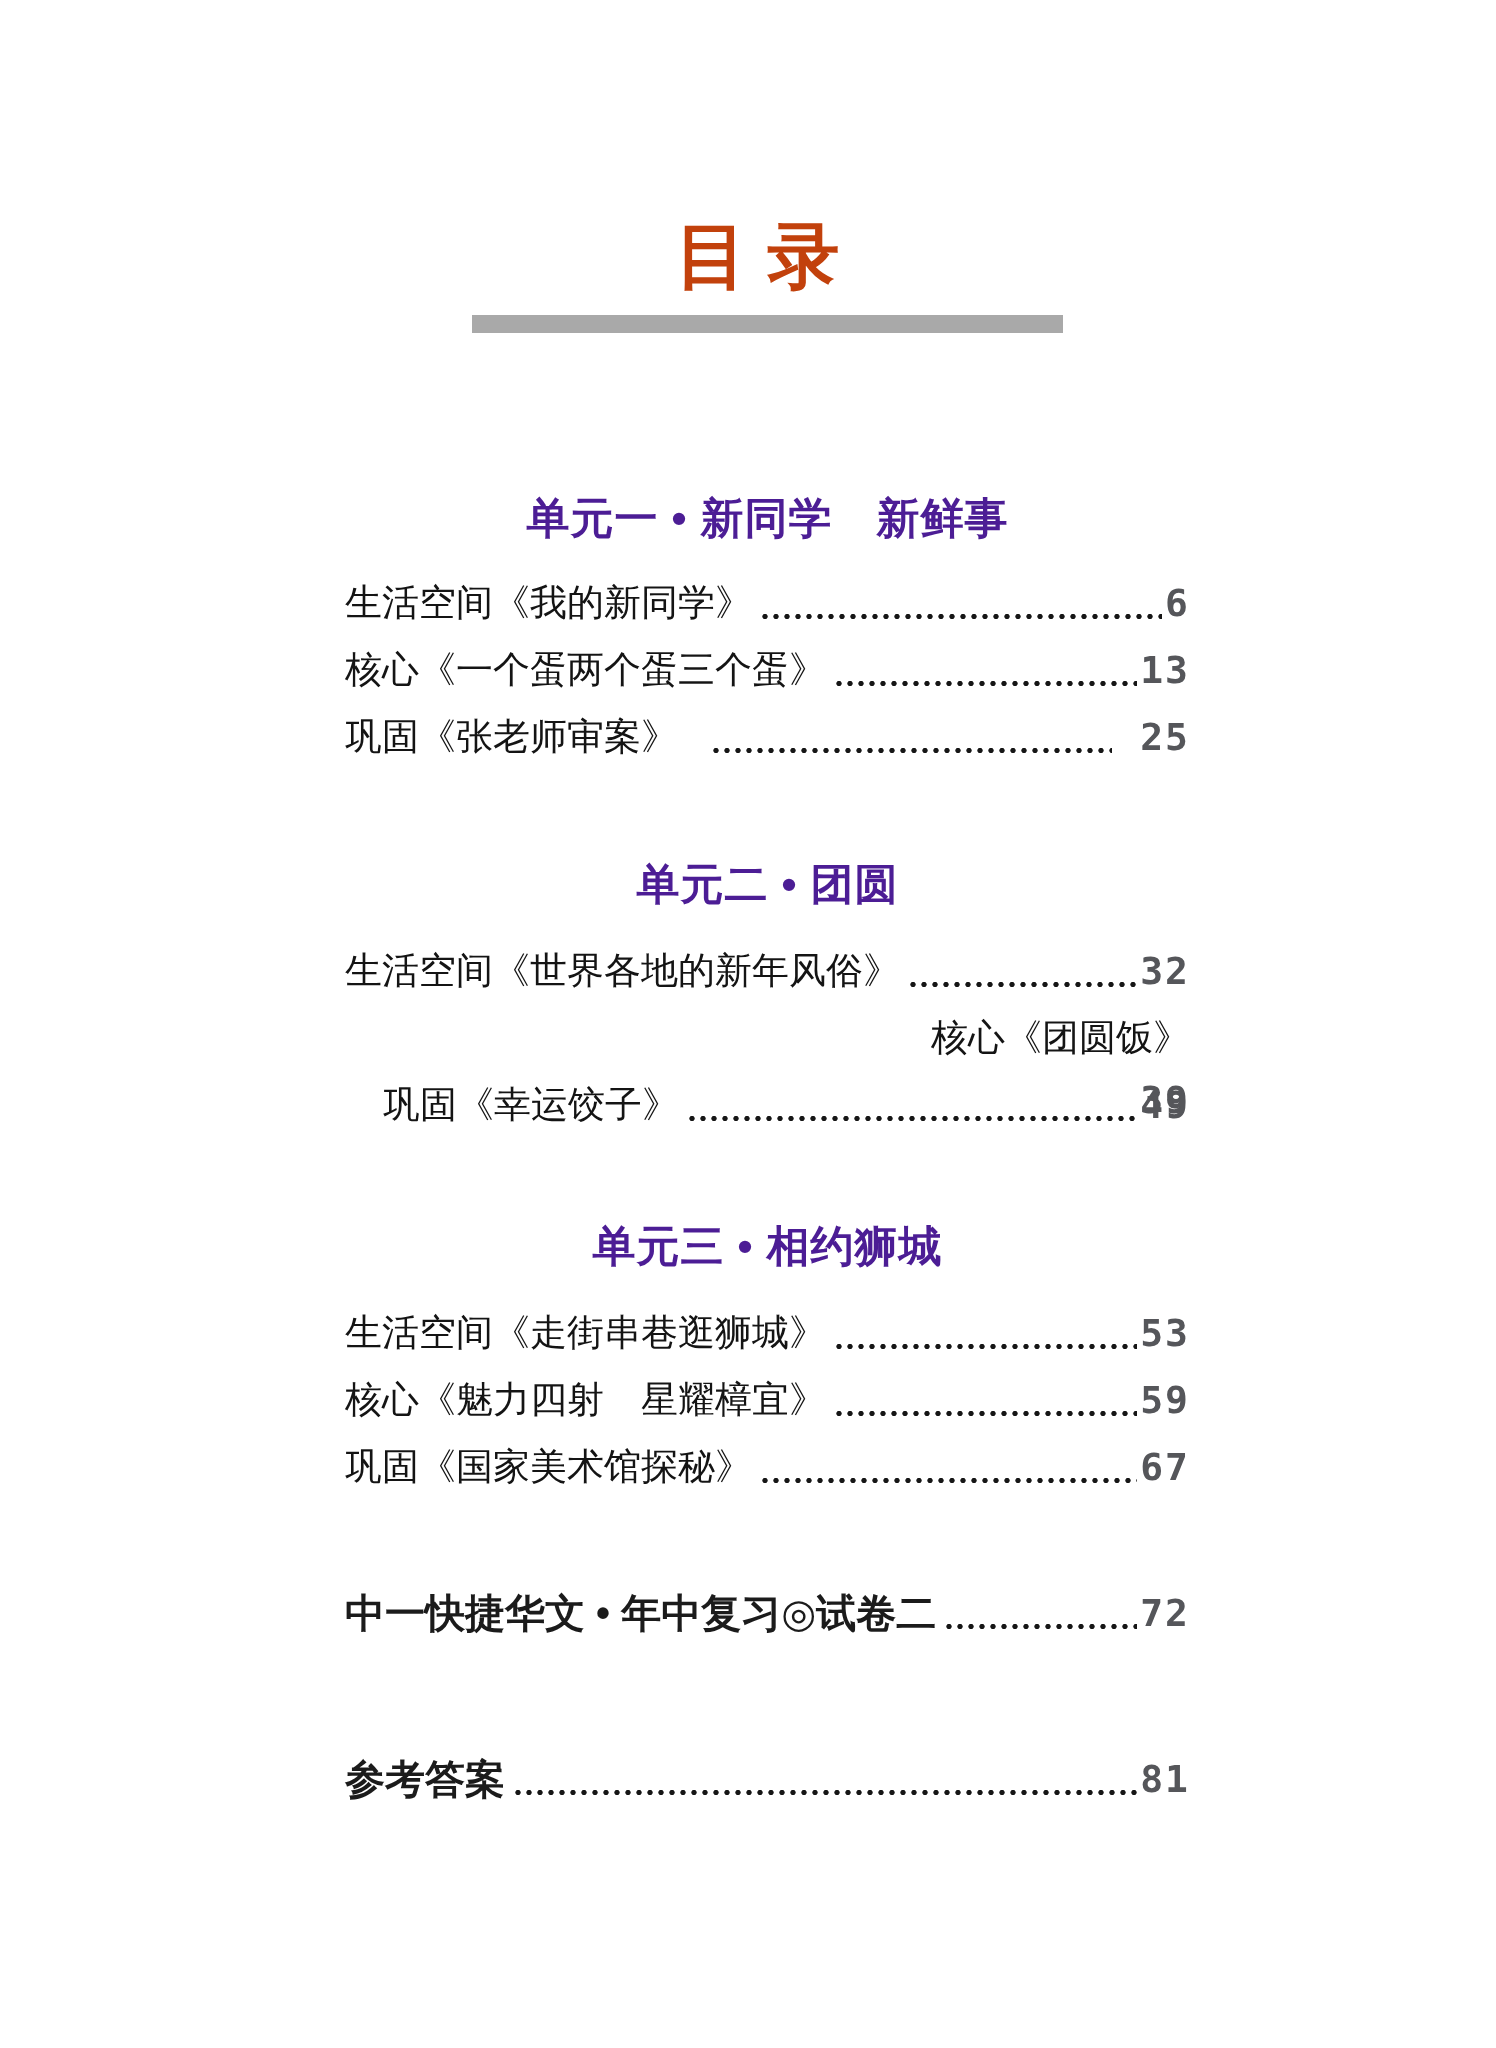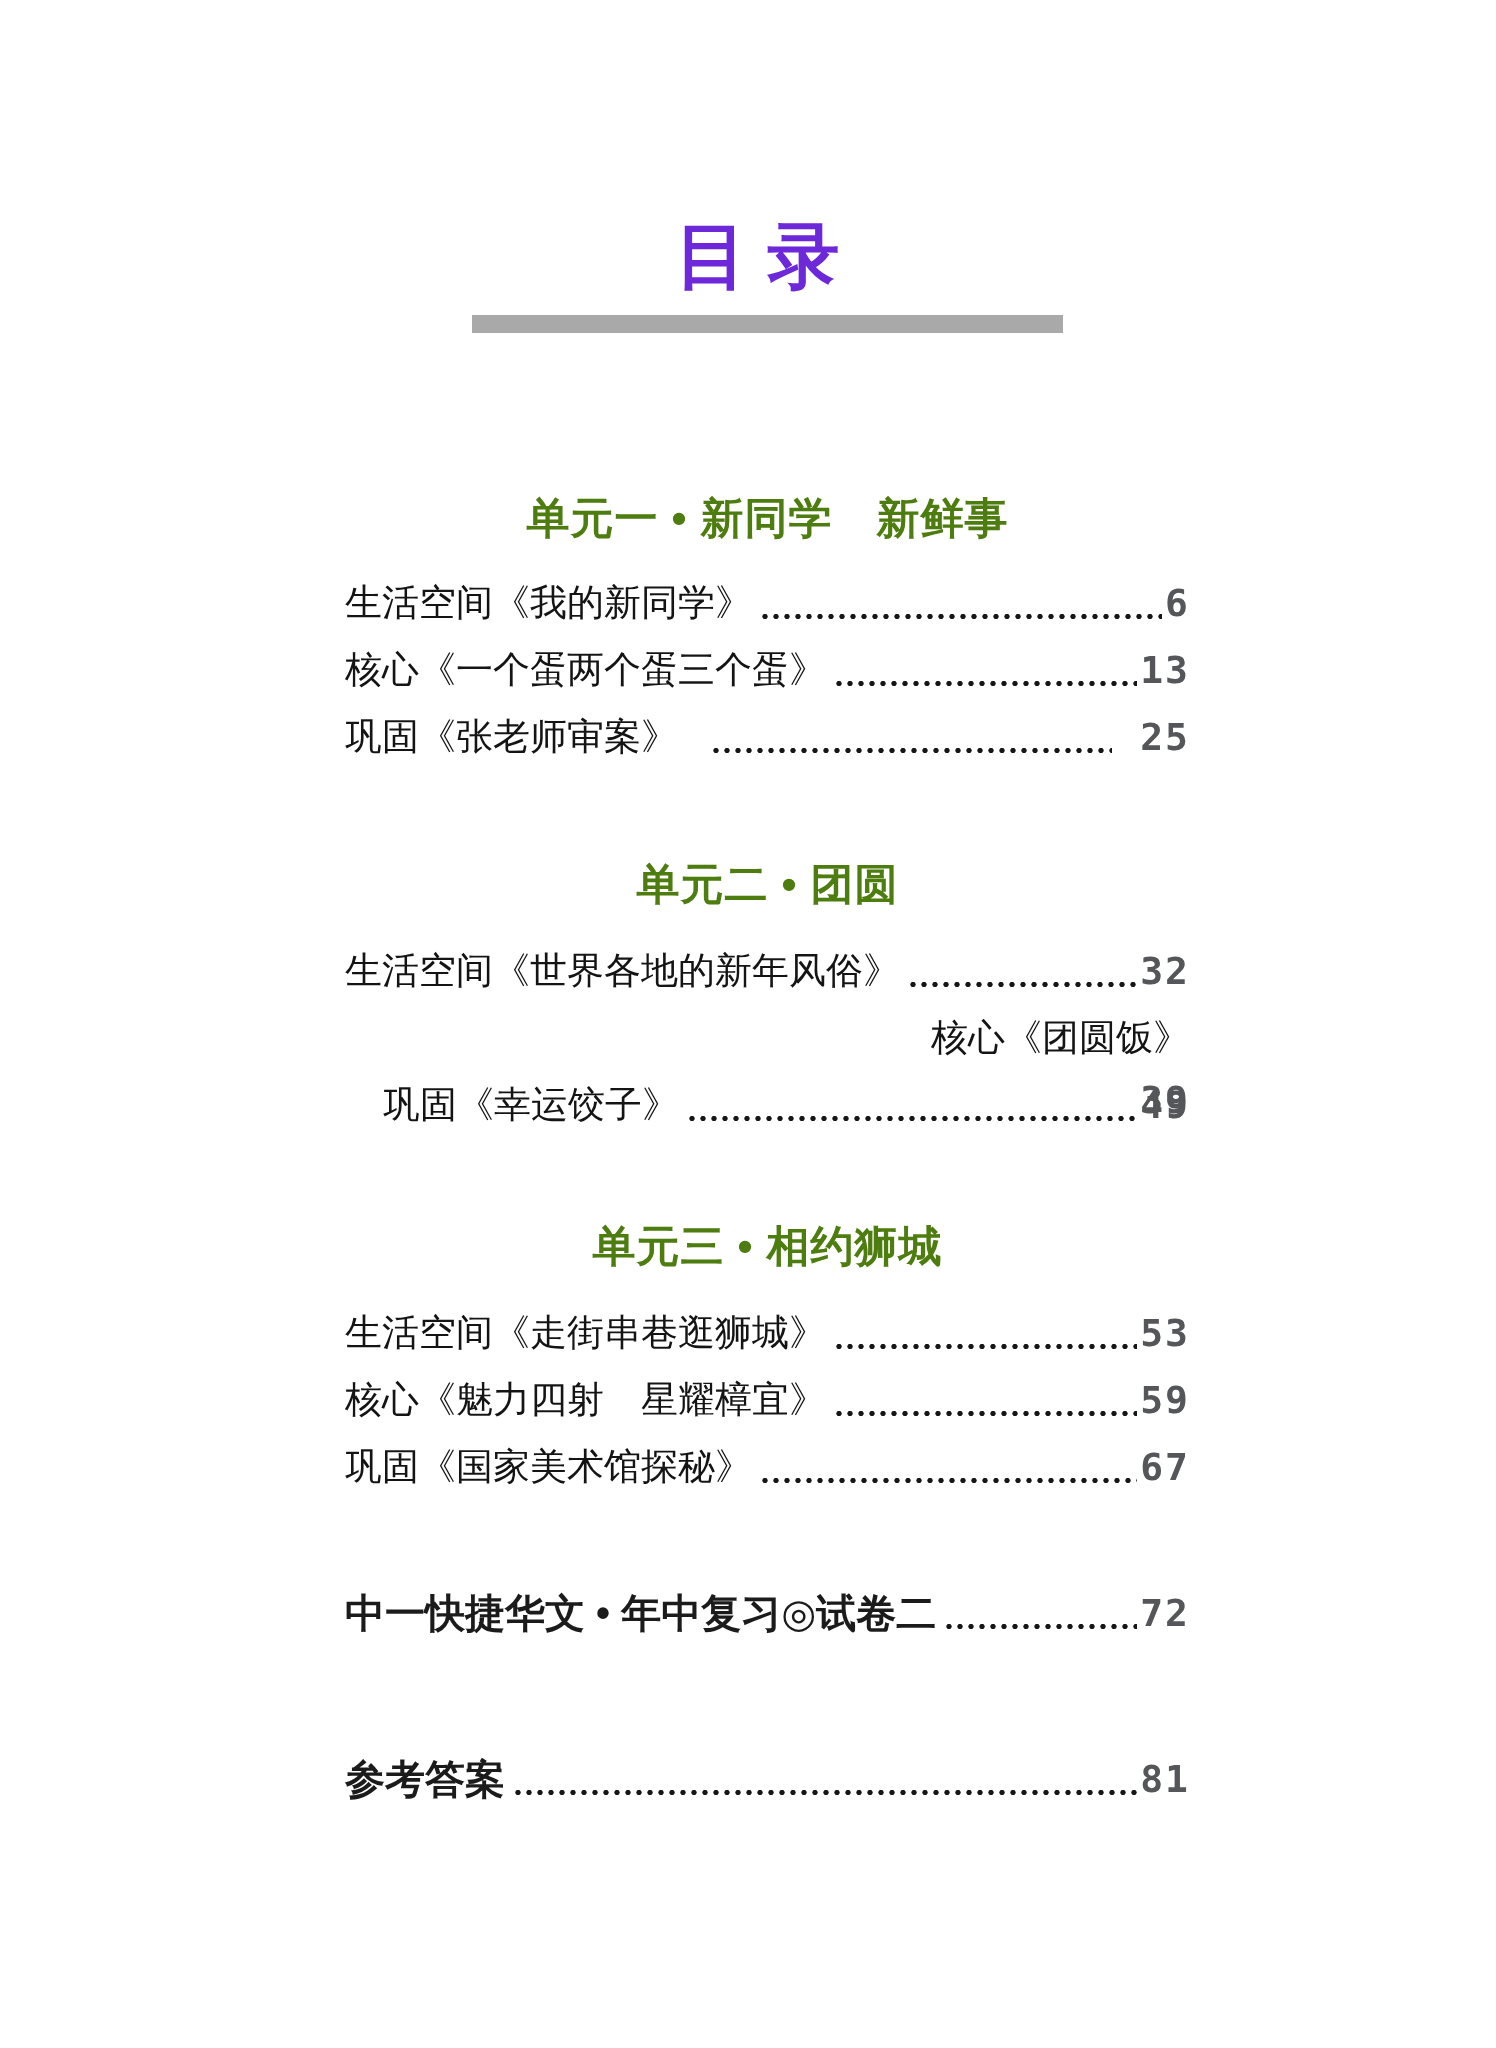--- a/index.html
+++ b/index.html
@@ -4,27 +4,27 @@
 <style>
   html,body{margin:0;padding:0;background:#ffffff;}
   body{width:1496px;height:2048px;position:relative;overflow:hidden;
        font-family:"Liberation Sans",sans-serif;color:#1a1a1a;}
   .page{position:absolute;inset:0;background:#ffffff;}
   .content{position:absolute;left:345px;top:0;width:845px;height:2048px;}
 
   .title{position:absolute;top:218px;left:0;width:100%;margin:0;
          text-align:center;font-family:"DejaVu Serif","Liberation Serif",serif;
          font-weight:900;font-size:72px;line-height:1.05;letter-spacing:20px;
-         color:#6d28d9;}
+         color:#c2410c;}
   .title-bar{position:absolute;top:315px;left:127px;width:591px;height:18px;
              background:#a9a9a9;}
 
   .sec{position:absolute;left:0;width:100%;margin:0;text-align:center;
        font-family:"Liberation Sans","DejaVu Sans",sans-serif;
-       font-weight:bold;font-size:43px;line-height:1.15;color:#4d7c0f;
+       font-weight:bold;font-size:43px;line-height:1.15;color:#4c1d95;
        letter-spacing:1px;}
   .sec1{top:494px;} .sec2{top:860px;} .sec3{top:1222px;}
 
   .row{position:absolute;left:0;right:0;display:flex;align-items:flex-end;
        line-height:48px;}
   .row .lbl{white-space:nowrap;}
   .serif .lbl{font-family:"Liberation Serif","DejaVu Serif",serif;
               font-size:37px;color:#141414;}
   .bold .lbl{font-family:"Liberation Sans","DejaVu Sans",sans-serif;
              font-weight:bold;font-size:40px;color:#1b1b1b;}

